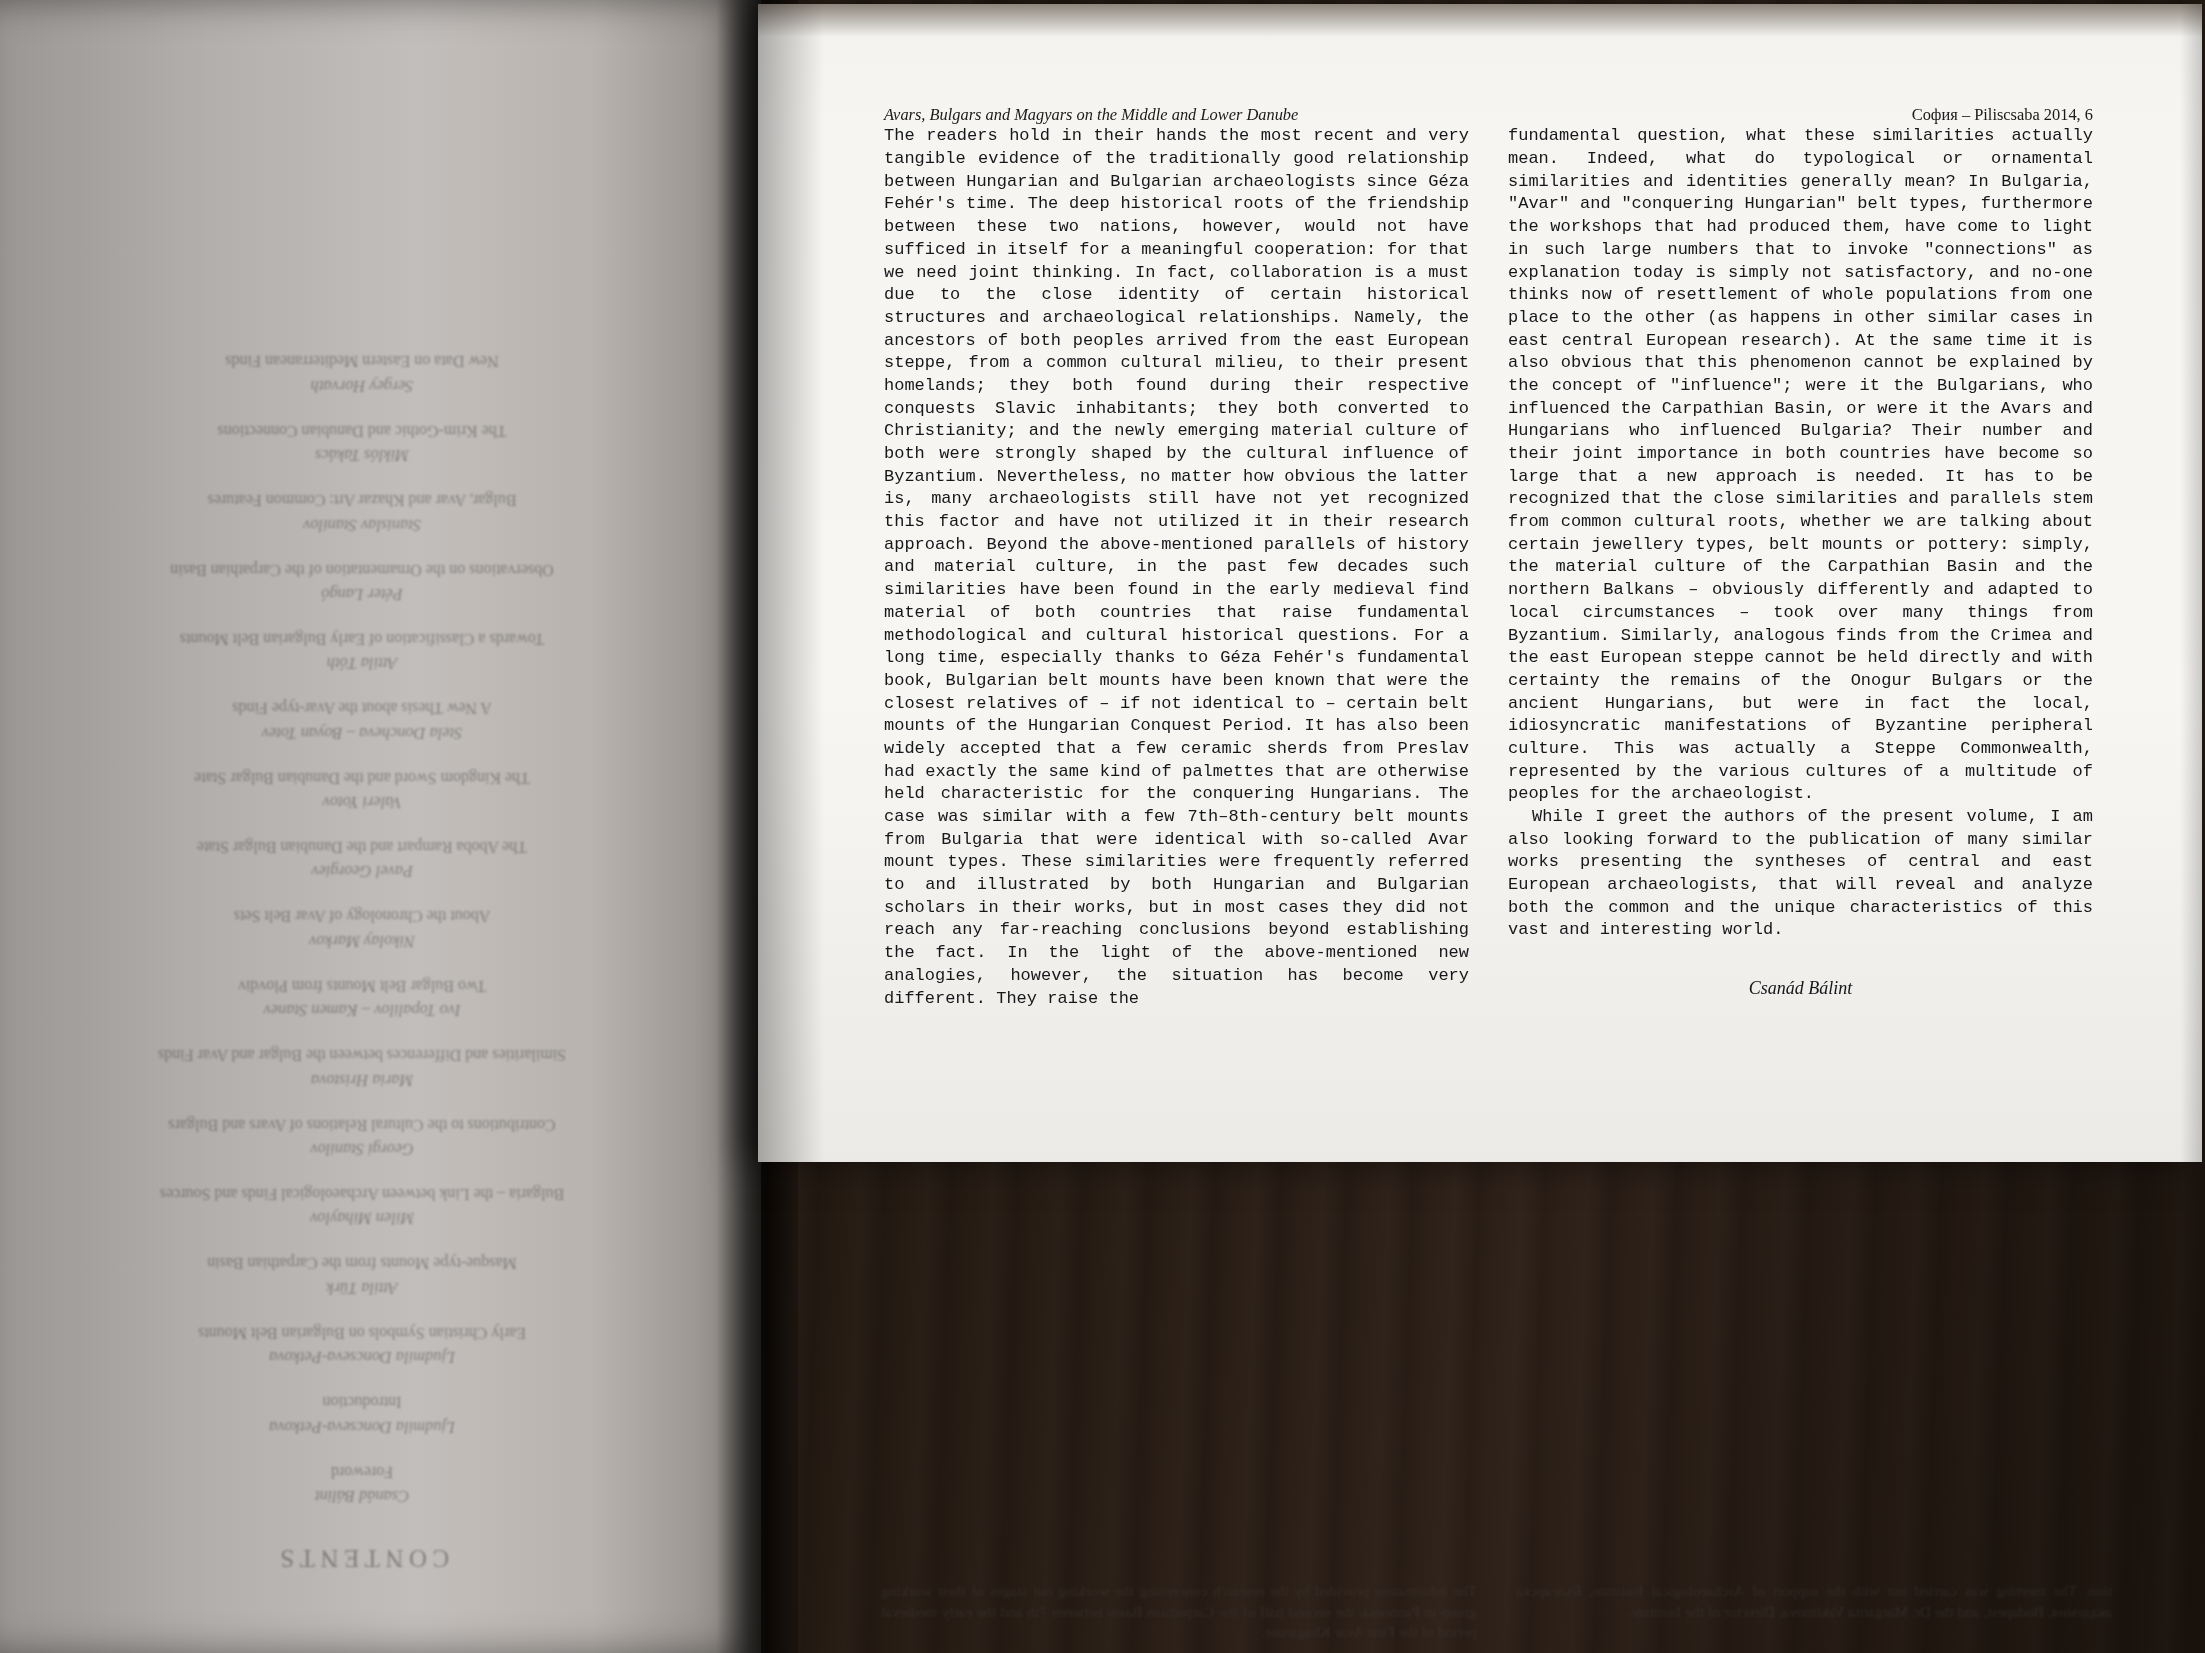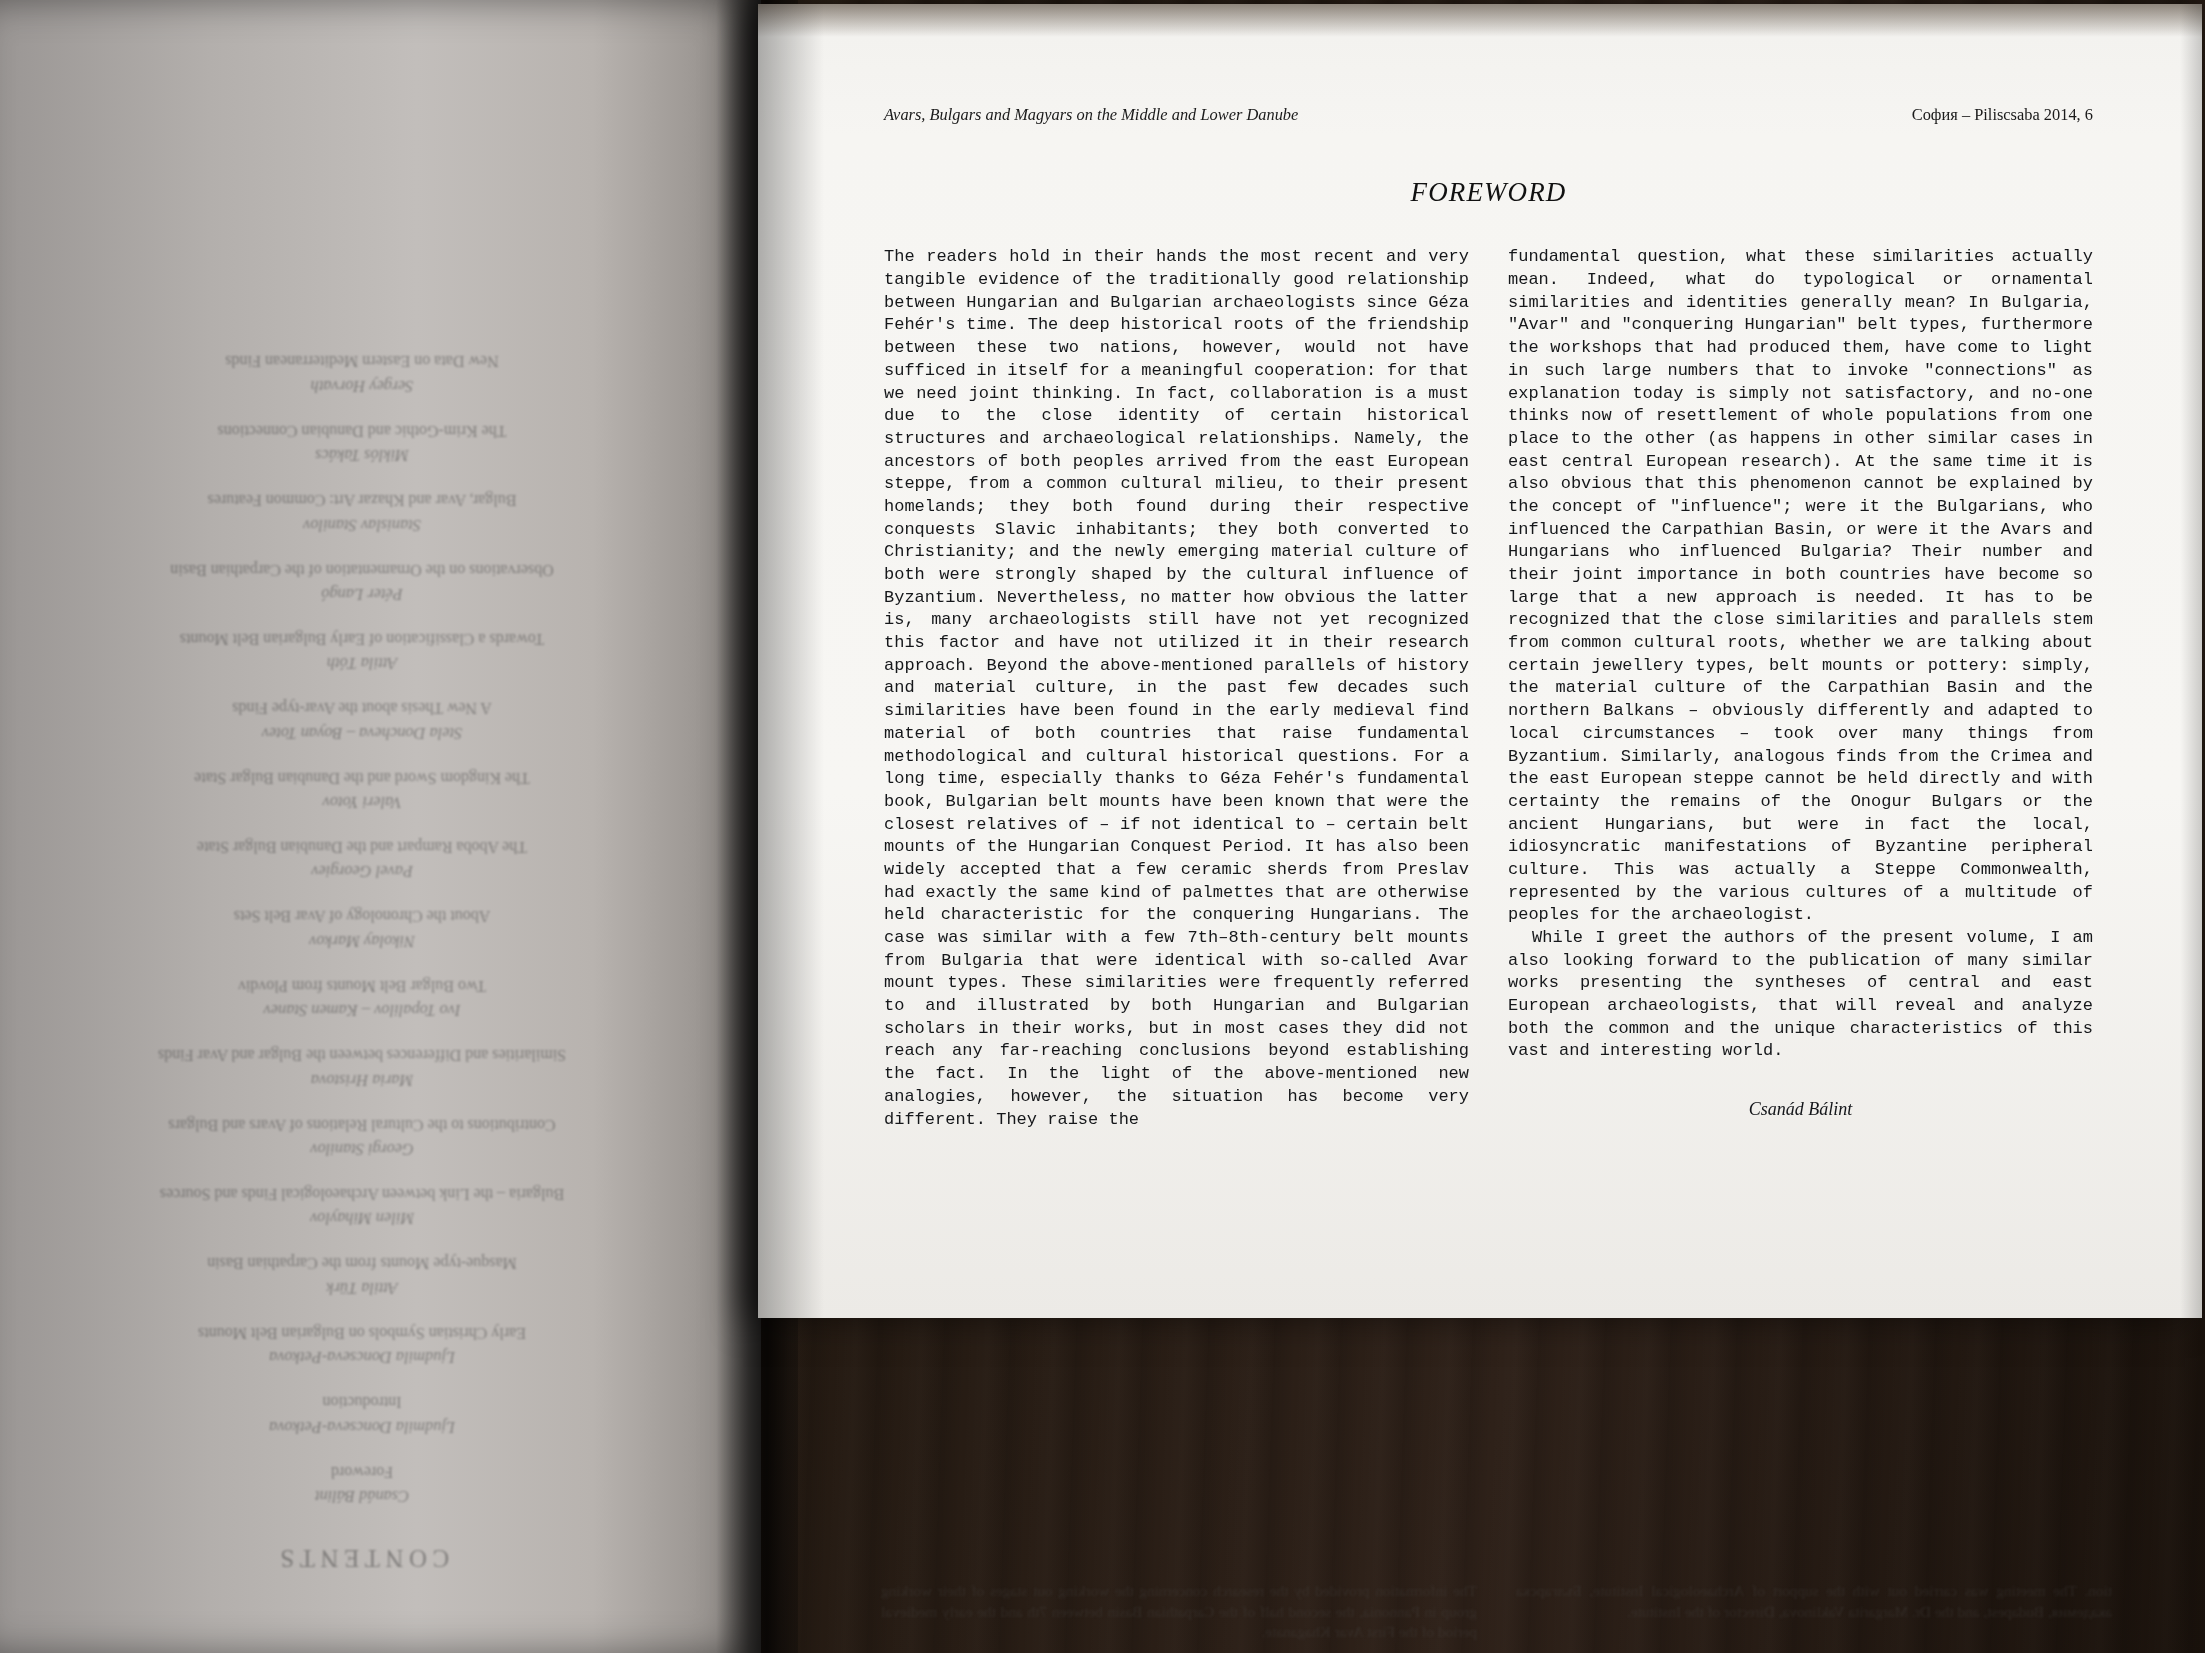--- a/index.html
+++ b/index.html
@@ -79,21 +79,21 @@
     height: 1654px;
     background: linear-gradient(90deg, rgba(0,0,0,0) 0%, rgba(0,0,0,0.55) 40%, rgba(0,0,0,0.75) 62%, rgba(0,0,0,0.25) 100%);
   }
 
   
   .right-page {
     position: absolute;
     left: 758px;
     top: 4.4px;
     width: 1444px;
-    height: 1314px;
+    height: 1158px;
     background: linear-gradient(180deg, #f2f1ee 0%, #f6f5f2 10%, #f7f6f3 60%, #eceae6 100%);
     box-shadow: -16.4px 0 33px rgba(0,0,0,0.5);
     padding: 0;
     box-sizing: border-box;
     overflow: hidden;
   }
   .page-top-shadow {
     position: absolute;
     left: 0; top: 0; right: 0;
     height: 33px;
@@ -267,21 +267,20 @@
   <div class="page-left-shadow"></div>
   <div class="page-right-edge"></div>
 
   <div class="page-content">
 
     <div class="running-head">
       <div class="rh-left">Avars, Bulgars and Magyars on the Middle and Lower Danube</div>
       <div class="rh-right">София – Piliscsaba 2014, 6</div>
     </div>
 
-    <div class="article-title">FOREWORD</div>
 
     <div class="columns">
       <div class="col">
         <p>The readers hold in their hands the most recent and very tangible evidence of the traditionally good relationship between Hungarian and Bulgarian archaeologists since Géza Fehér's time. The deep historical roots of the friendship between these two nations, however, would not have sufficed in itself for a meaningful cooperation: for that we need joint thinking. In fact, collaboration is a must due to the close identity of certain historical structures and archaeological relationships. Namely, the ancestors of both peoples arrived from the east European steppe, from a common cultural milieu, to their present homelands; they both found during their respective conquests Slavic inhabitants; they both converted to Christianity; and the newly emerging material culture of both were strongly shaped by the cultural influence of Byzantium. Nevertheless, no matter how obvious the latter is, many archaeologists still have not yet recognized this factor and have not utilized it in their research approach. Beyond the above-mentioned parallels of history and material culture, in the past few decades such similarities have been found in the early medieval find material of both countries that raise fundamental methodological and cultural historical questions. For a long time, especially thanks to Géza Fehér's fundamental book, Bulgarian belt mounts have been known that were the closest relatives of – if not identical to – certain belt mounts of the Hungarian Conquest Period. It has also been widely accepted that a few ceramic sherds from Preslav had exactly the same kind of palmettes that are otherwise held characteristic for the conquering Hungarians. The case was similar with a few 7th–8th-century belt mounts from Bulgaria that were identical with so-called Avar mount types. These similarities were frequently referred to and illustrated by both Hungarian and Bulgarian scholars in their works, but in most cases they did not reach any far-reaching conclusions beyond establishing the fact. In the light of the above-mentioned new analogies, however, the situation has become very different. They raise the</p>
       </div>
       <div class="col">
         <p>fundamental question, what these similarities actually mean. Indeed, what do typological or ornamental similarities and identities generally mean? In Bulgaria, "Avar" and "conquering Hungarian" belt types, furthermore the workshops that had produced them, have come to light in such large numbers that to invoke "connections" as explanation today is simply not satisfactory, and no-one thinks now of resettlement of whole populations from one place to the other (as happens in other similar cases in east central European research). At the same time it is also obvious that this phenomenon cannot be explained by the concept of "influence"; were it the Bulgarians, who influenced the Carpathian Basin, or were it the Avars and Hungarians who influenced Bulgaria? Their number and their joint importance in both countries have become so large that a new approach is needed. It has to be recognized that the close similarities and parallels stem from common cultural roots, whether we are talking about certain jewellery types, belt mounts or pottery: simply, the material culture of the Carpathian Basin and the northern Balkans – obviously differently and adapted to local circumstances – took over many things from Byzantium. Similarly, analogous finds from the Crimea and the east European steppe cannot be held directly and with certainty the remains of the Onogur Bulgars or the ancient Hungarians, but were in fact the local, idiosyncratic manifestations of Byzantine peripheral culture. This was actually a Steppe Commonwealth, represented by the various cultures of a multitude of peoples for the archaeologist.</p>
         <p>While I greet the authors of the present volume, I am also looking forward to the publication of many similar works presenting the syntheses of central and east European archaeologists, that will reveal and analyze both the common and the unique characteristics of this vast and interesting world.</p>
         <div class="signature">Csanád Bálint</div>
       </div>

